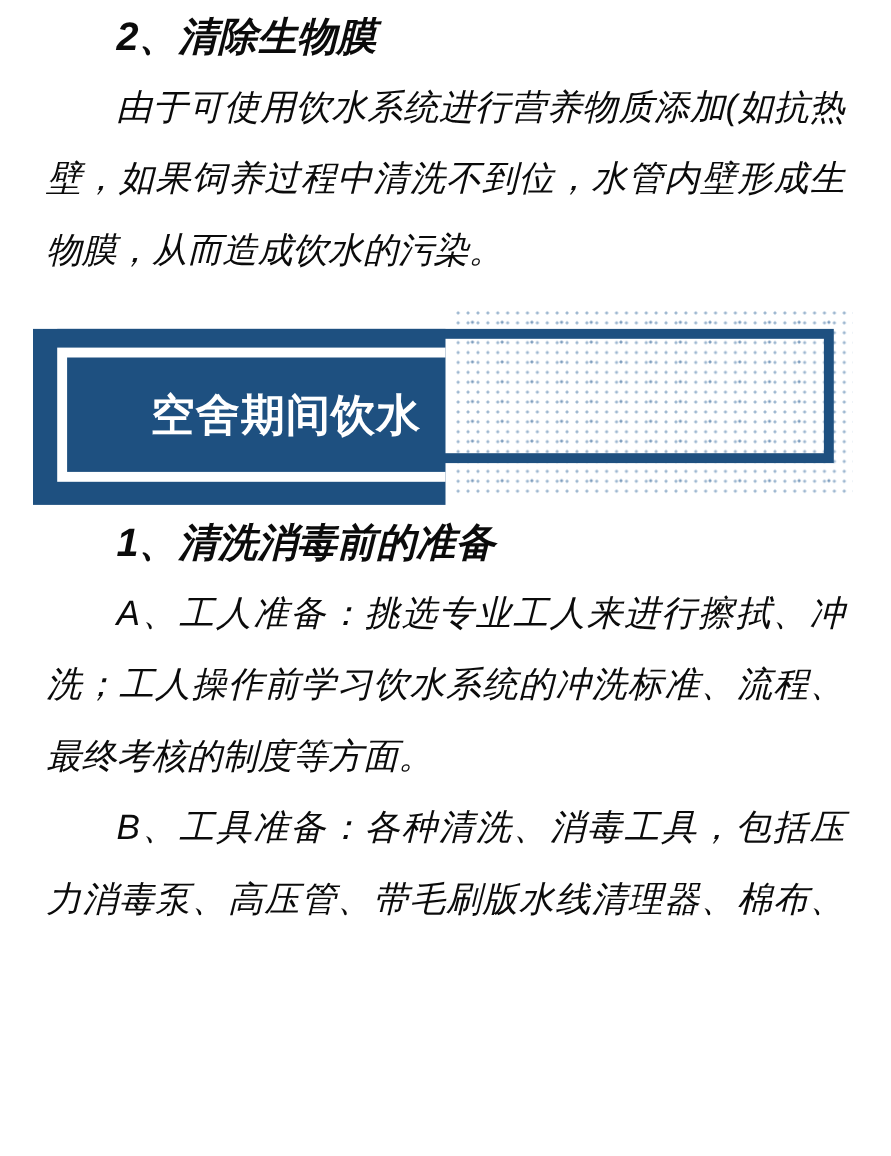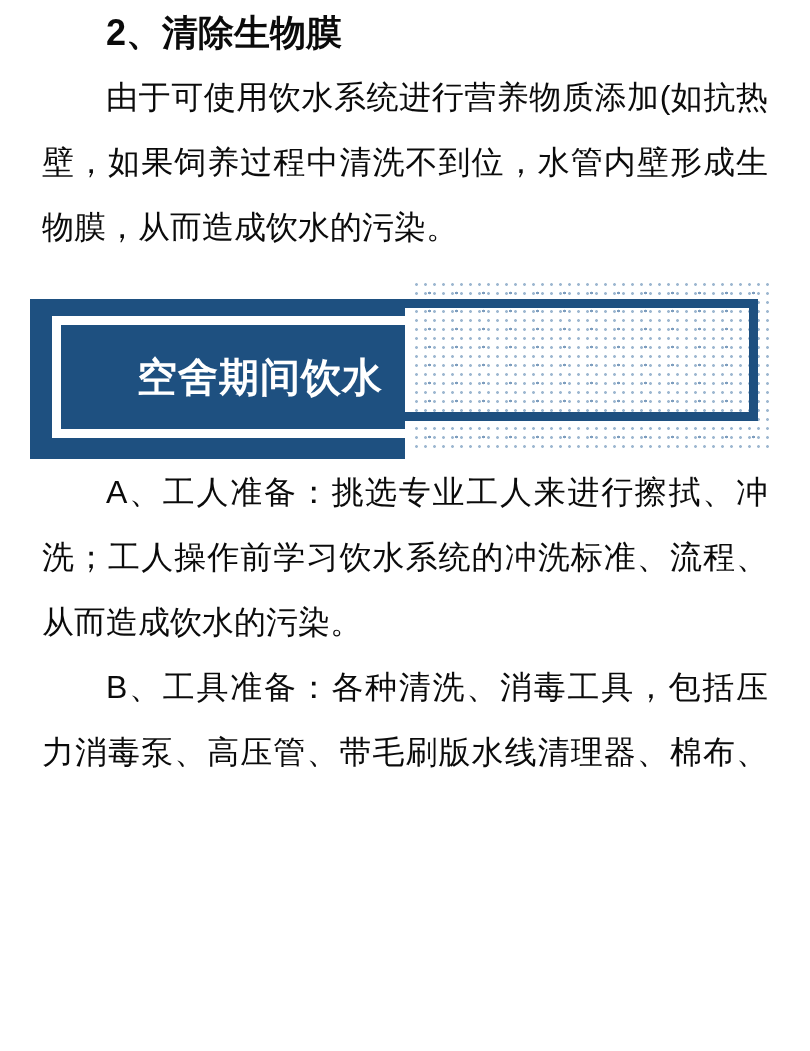--- a/index.html
+++ b/index.html
@@ -13,20 +13,21 @@
     font-family:"Liberation Sans","DejaVu Sans",sans-serif;
   }
   .doc{width:810px;}
   .line{
     padding:0 42px;
     font-size:32px;
     line-height:65px;
     height:65px;
     white-space:nowrap;
     overflow:hidden;
+    font-style:italic;
   }
   .just{text-align:justify;text-align-last:justify;}
   .indent{text-indent:64px;}
   .heading{font-weight:700;font-size:36px;}
 
   
   .banner{position:relative;width:810px;height:200px;}
   .dots{
     position:absolute;left:410px;top:18px;width:365px;height:174px;
     background-image:
@@ -73,21 +74,22 @@
 
   <div class="banner">
     <div class="dots"></div>
     <div class="frame-dark"></div>
     <div class="bluebox">
       <div class="frame-white"></div>
       <div class="title-left">空舍期间饮水</div>
     </div>
   </div>
 
+  <div class="line heading indent">1、清洗消毒前的准备</div>
 
   <div class="line just indent">A、工人准备：挑选专业工人来进行擦拭、冲</div>
   <div class="line just">洗；工人操作前学习饮水系统的冲洗标准、流程、</div>
-  <div class="line">从而造成饮水的污染。</div>
+  <div class="line">最终考核的制度等方面。</div>
 
   <div class="line just indent">B、工具准备：各种清洗、消毒工具，包括压</div>
   <div class="line just">力消毒泵、高压管、带毛刷版水线清理器、棉布、</div>
 
 </main>
 
 </body></html>

